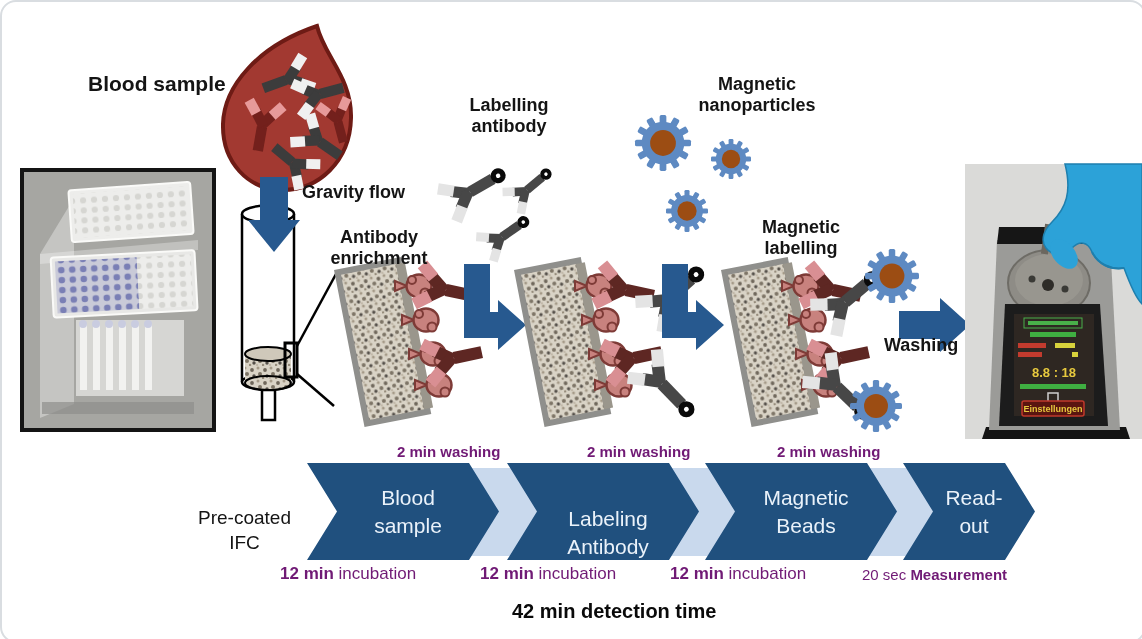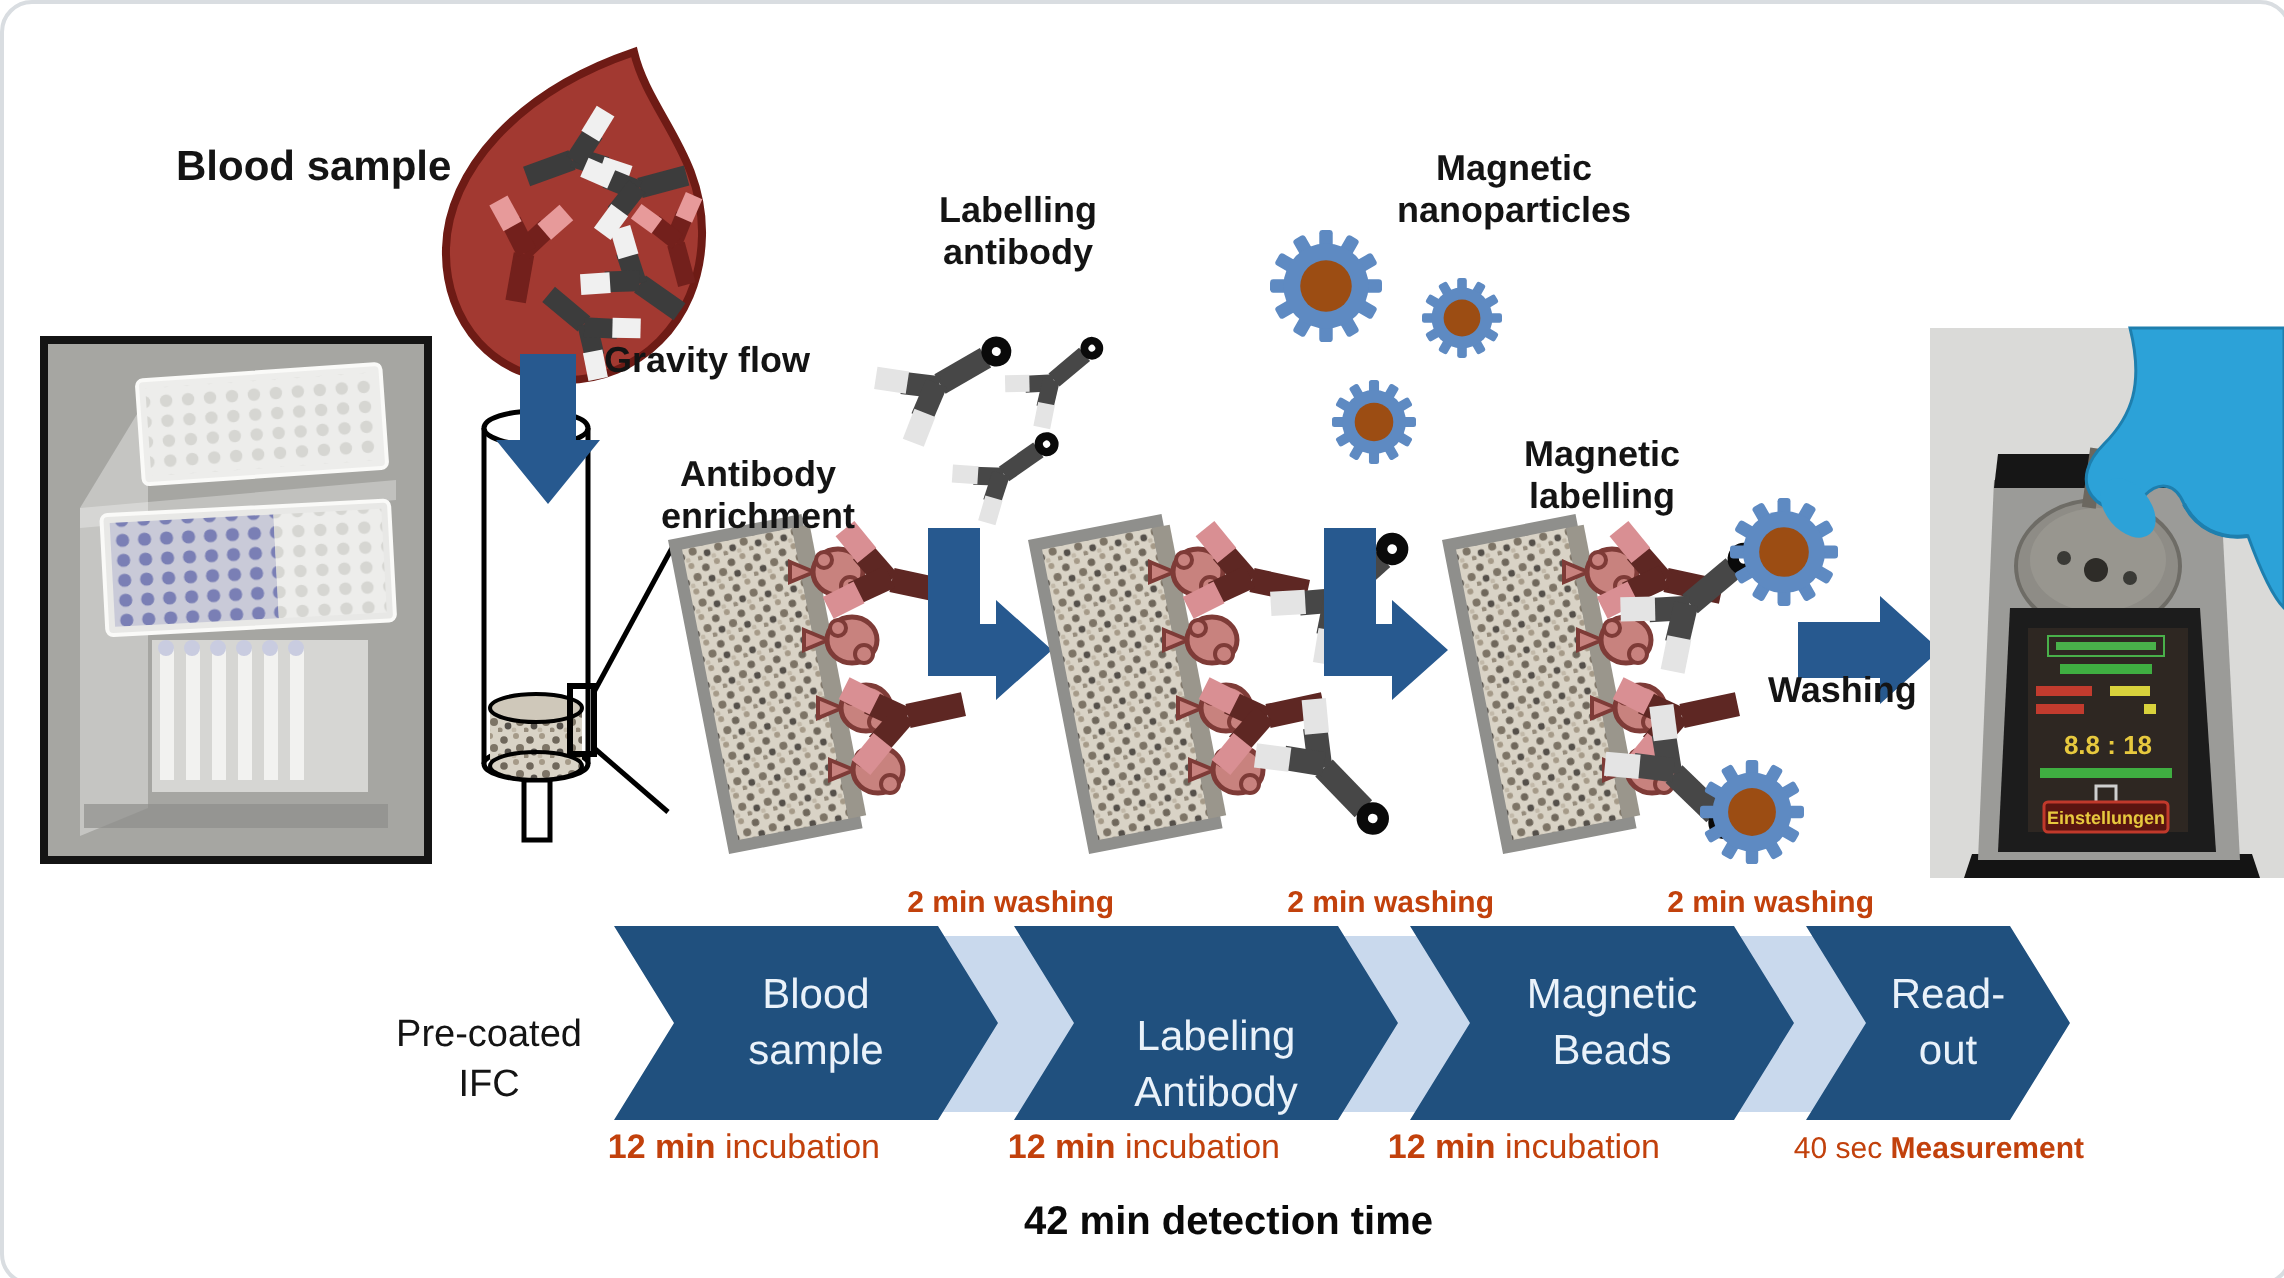--- a/index.html
+++ b/index.html
@@ -17,21 +17,21 @@
   .ab-blood{--base:#3C3C3C;--tip:#F0F0F0;}
   .ab-bloodred{--base:#73201C;--tip:#E79A9A;}
   .ab-capture{--base:#5E2723;--tip:#D98F93;}
   
   .chev{position:absolute;top:461px;height:97px;z-index:2;
         clip-path:polygon(0 0, calc(100% - 30px) 0, 100% 50%, calc(100% - 30px) 100%, 0 100%, 30px 50%);
         background:#20507E;display:flex;align-items:center;justify-content:center;
         color:#EAF2FA;font-size:21px;line-height:1.3;text-align:center;
         white-space:pre-line;padding-left:10px;box-sizing:border-box;}
   .chev.light{top:466px;height:88px;z-index:1;background:#C9D9ED;}
-  .tl-text{position:absolute;font-size:17px;text-align:right;color:#c2410c;}
+  .tl-text{position:absolute;font-size:17px;text-align:left;color:#701a75;}
   .wash{font-weight:bold;font-size:15px;}
   .pre-step{position:absolute;left:170px;top:504px;width:145px;text-align:center;
             font-size:19px;line-height:1.3;white-space:pre-line;color:#141414;}
   .total{position:absolute;left:510px;top:598px;width:320px;text-align:left;
          font-weight:bold;font-size:20px;color:#0a0a0a;}
 </style>
 </head>
 <body>
 
 <div class="canvas">
@@ -248,21 +248,21 @@
         <path d="M1063,162 C1070,190 1064,206 1050,220 C1042,228 1038,238 1044,246
                  C1050,254 1062,254 1070,246 C1078,238 1086,240 1090,250
                  C1096,262 1108,268 1122,266 C1130,288 1136,298 1140,302 L1140,162 Z" fill="#2CA2D8" stroke="#1E7FAE" stroke-width="1.5"></path>
         <ellipse cx="1062" cy="252" rx="11" ry="17" fill="#2CA2D8" transform="rotate(-40 1062 252)"></ellipse>
         <path d="M1090,250 C1096,262 1108,268 1122,266" fill="none" stroke="#1E7FAE" stroke-width="2"></path>
       </g>
     </g>
   </svg>
 
   <div class="lbl" style="left:86px;top:70px;font-size:21px;">Blood sample</div>
-  <div class="lbl" style="left:300px;top:168px;">Gravity flow</div>
+  <div class="lbl" style="left:300px;top:180px;">Gravity flow</div>
   <div class="lbl center" style="left:322px;top:225px;width:110px;">Antibody
 enrichment</div>
   <div class="lbl center" style="left:452px;top:93px;width:110px;">Labelling
 antibody</div>
   <div class="lbl center" style="left:694px;top:72px;width:122px;">Magnetic
 nanoparticles</div>
   <div class="lbl center" style="left:744px;top:215px;width:110px;">Magnetic
 labelling</div>
   <div class="lbl" style="left:882px;top:333px;">Washing</div>
 
@@ -297,17 +297,17 @@
   <div class="tl-text" style="left:278px;top:562px;width:160px;">
     <b>12 min</b> <span>incubation</span>
   </div>
   <div class="tl-text" style="left:478px;top:562px;width:160px;">
     <b>12 min</b> <span>incubation</span>
   </div>
   <div class="tl-text" style="left:668px;top:562px;width:160px;">
     <b>12 min</b> <span>incubation</span>
   </div>
   <div class="tl-text" style="left:860px;top:564px;width:180px;font-size:15px;">
-    <span>40 sec</span> <b>Measurement</b>
+    <span>20 sec</span> <b>Measurement</b>
   </div>
 
   <div class="total">42 min detection time</div>
 </div>
 
 </body></html>

